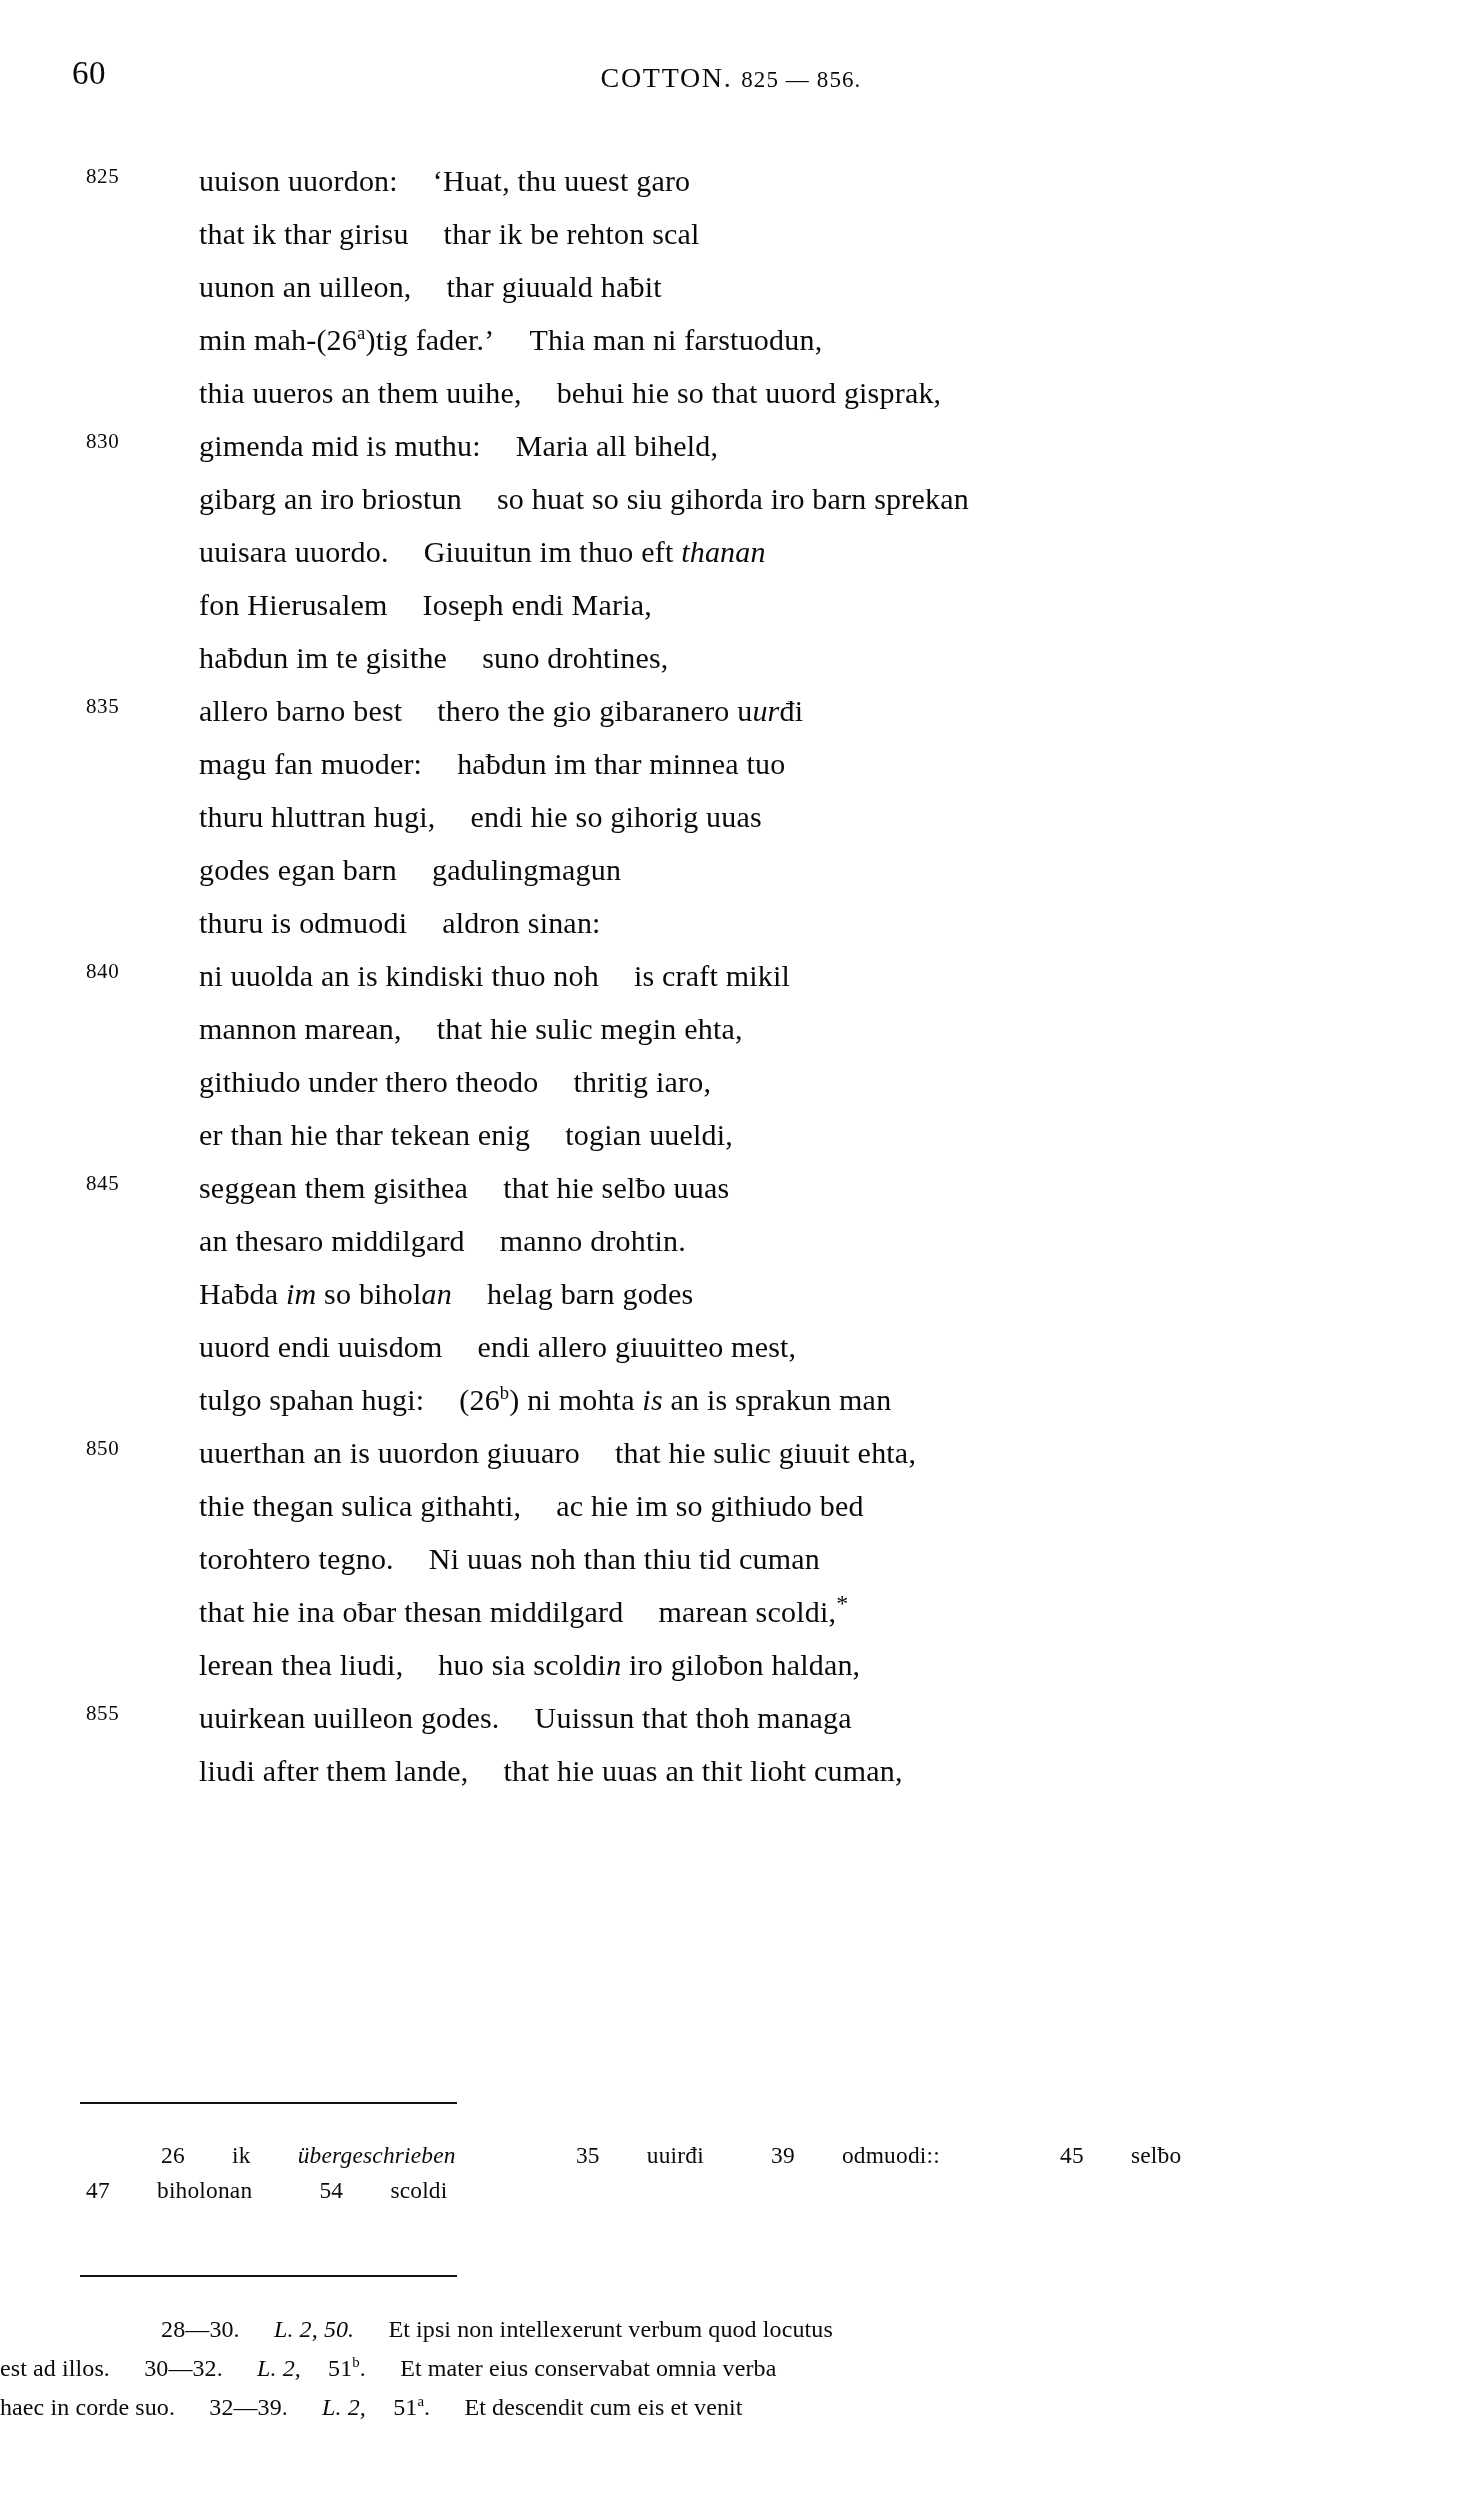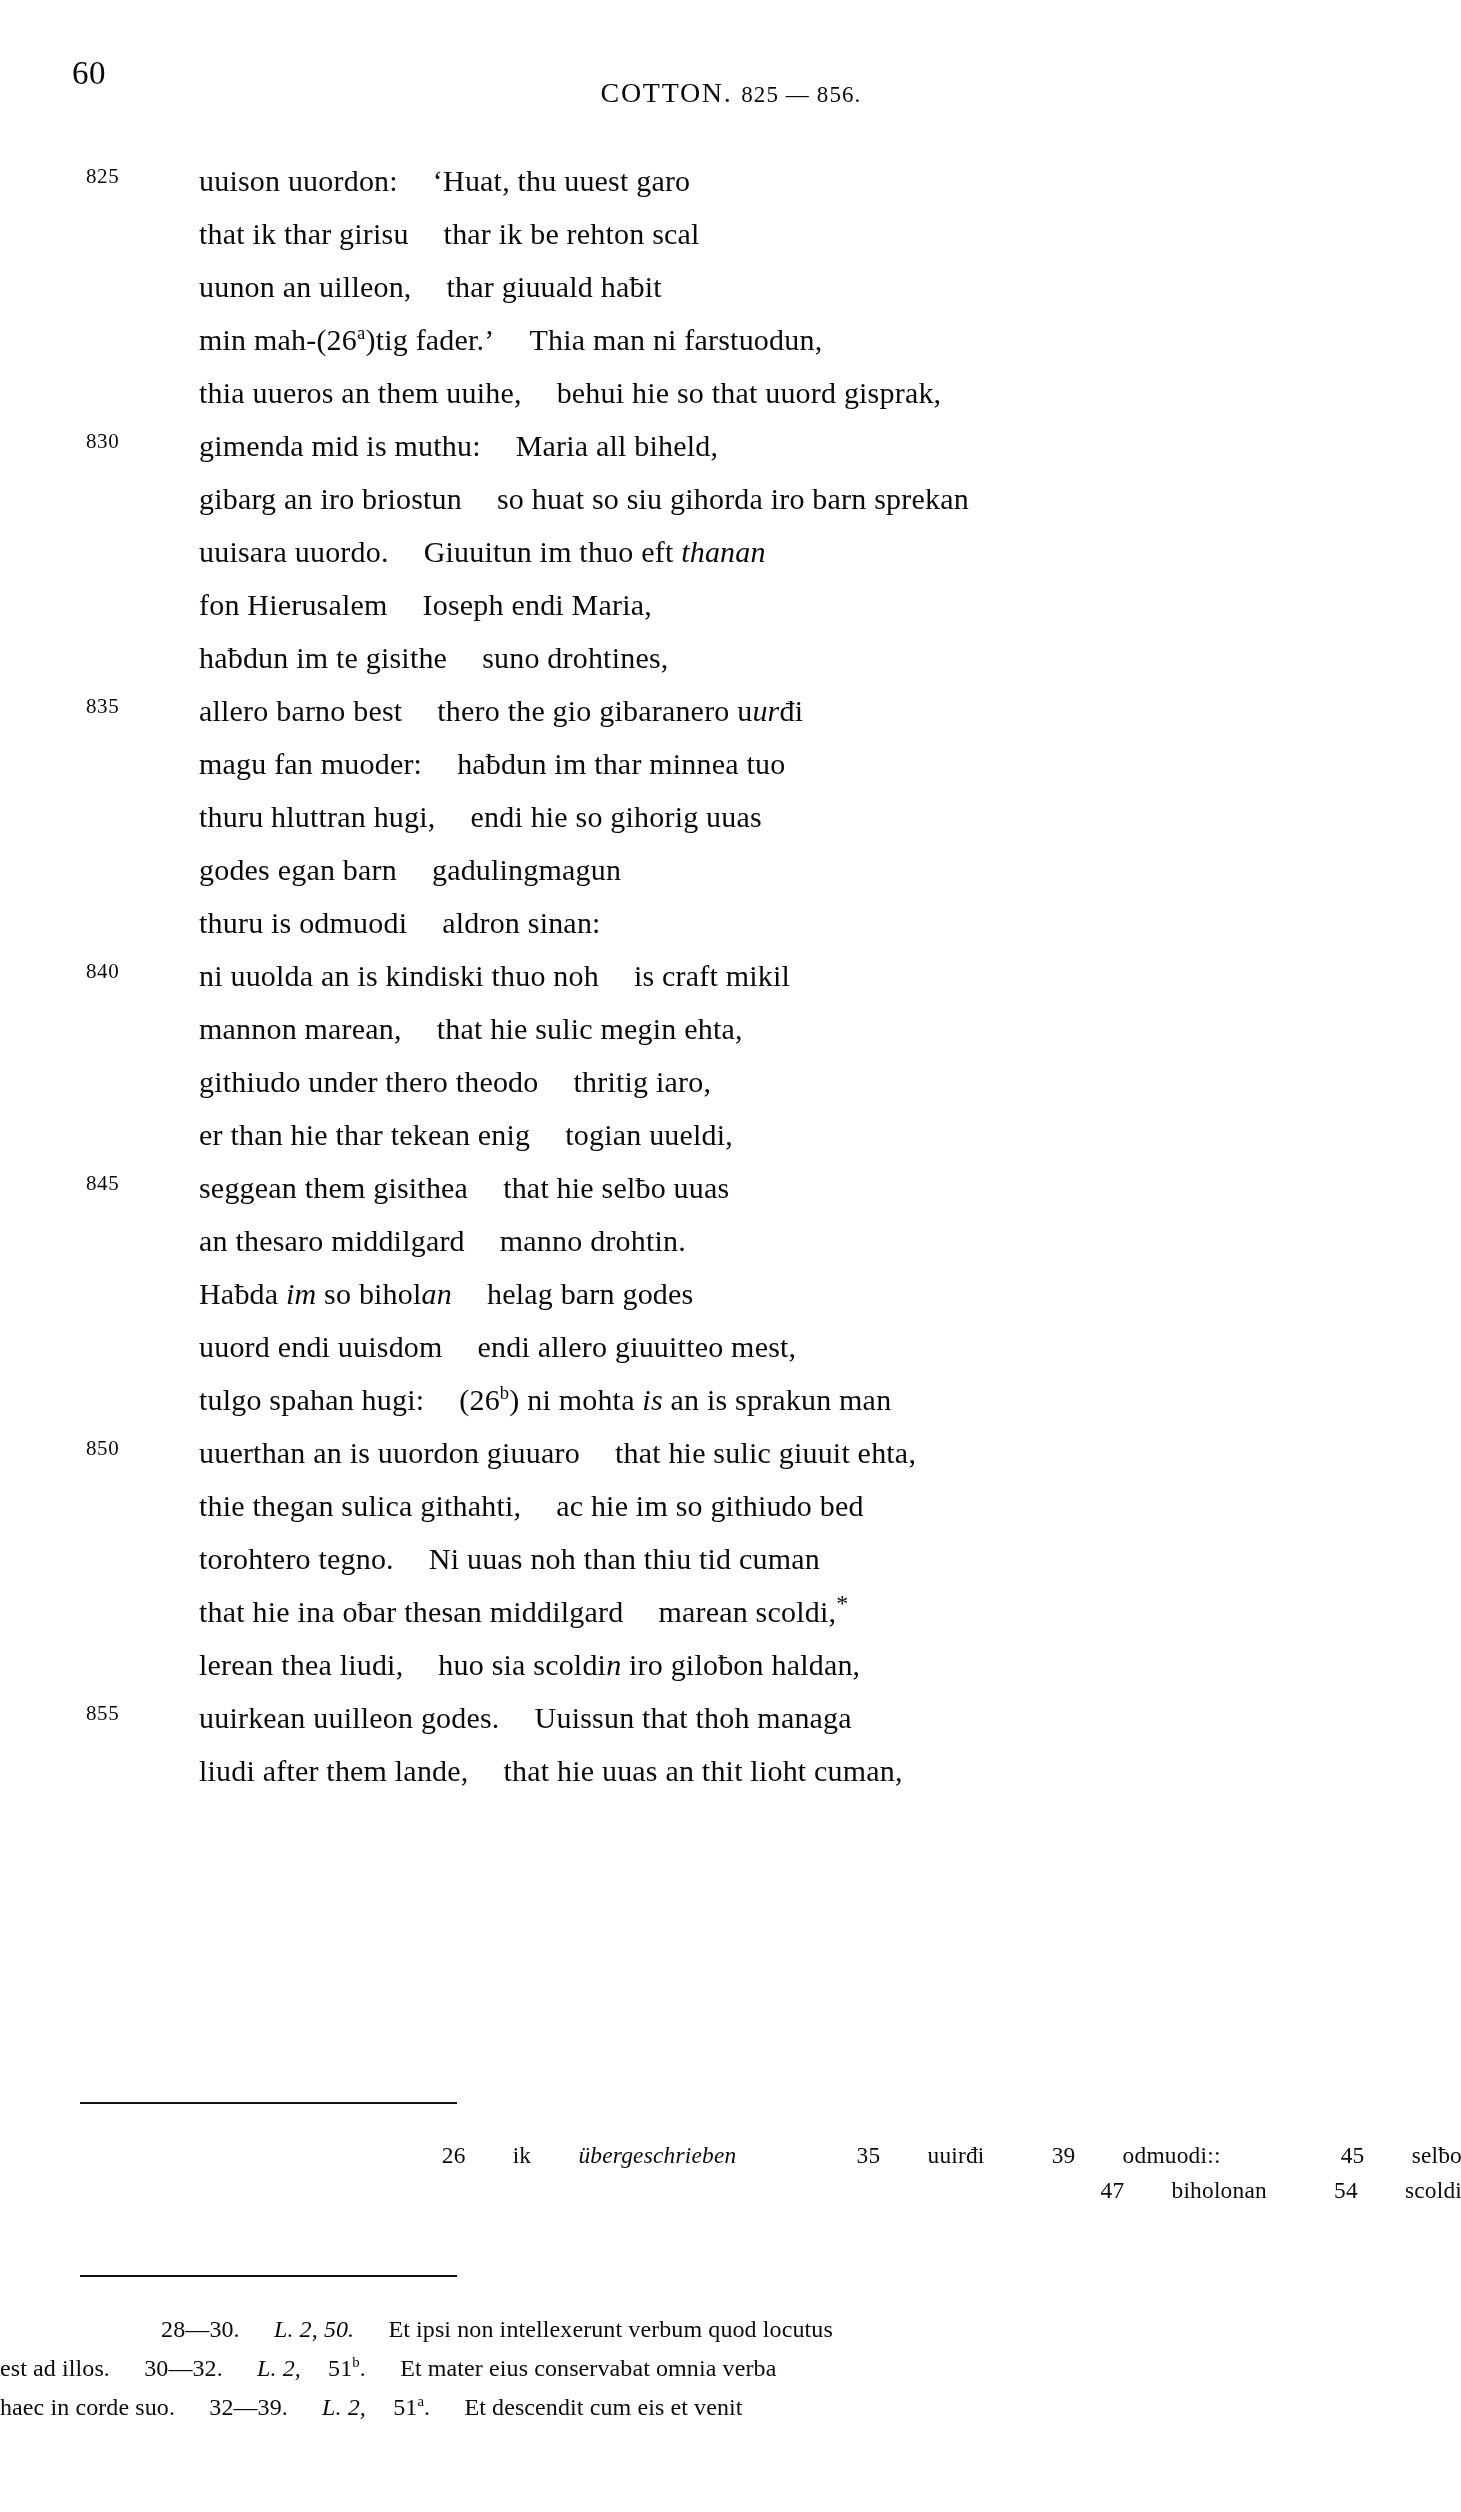--- a/index.html
+++ b/index.html
@@ -34,21 +34,21 @@
   .folio {
     position: absolute;
     left: 72px;
     top: 0;
     font-size: 33px;
     letter-spacing: 0.6px;
   }
   .runhead {
     position: absolute;
     left: 0;
-    top: 22px;
+    top: 7px;
     width: 1462px;
     text-align: center;
     font-size: 28px;
     letter-spacing: 1.7px;
   }
   .runhead .small {
     font-size: 23px;
     letter-spacing: 1.1px;
   }
 
@@ -99,21 +99,21 @@
   .rule-b { top: 2275px; left: 80px; width: 377px; }
 
   .apparatus {
     position: absolute;
     top: 2142px;
     left: 0;
     width: 1462px;
     font-size: 23.4px;
     letter-spacing: 0.2px;
   }
-  .app-line { height: 35px; white-space: nowrap; position: relative; text-align: right; }
+  .app-line { height: 35px; white-space: nowrap; position: relative; }
   .app-line .ind { display: inline-block; width: 80px; }
   .app-line .ind-wide { display: inline-block; width: 155px; }
   .sp-lg { display: inline-block; width: 55px; }
   .sp-xl { display: inline-block; width: 108px; }
   .sp-md { display: inline-block; width: 35px; }
 
   .latin {
     position: absolute;
     top: 2316px;
     left: 0;

